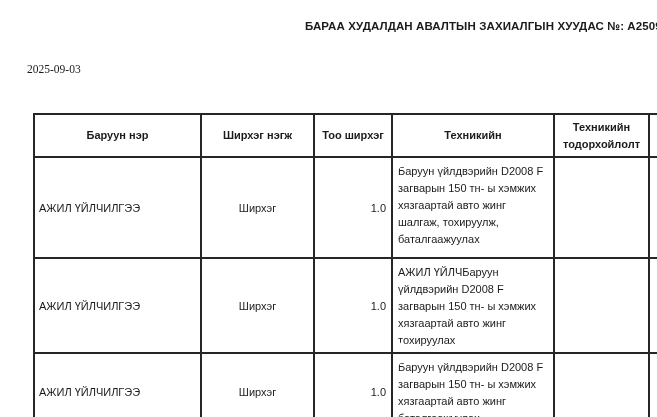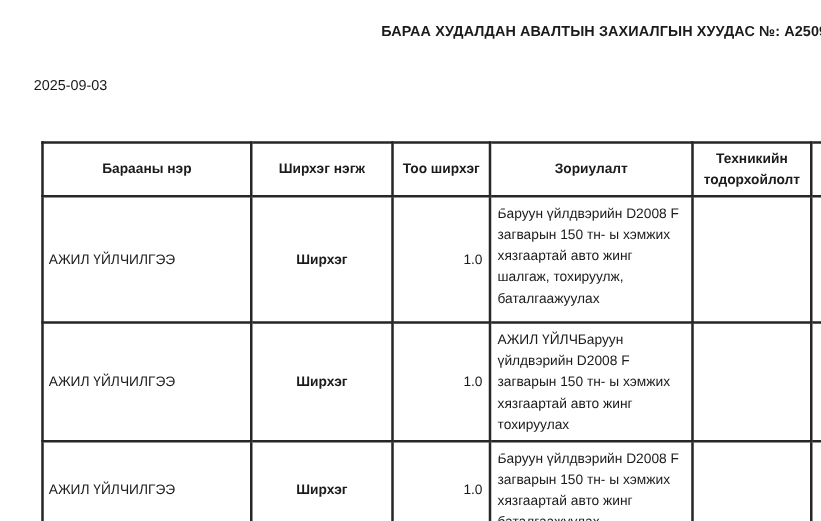--- a/index.html
+++ b/index.html
@@ -13,21 +13,21 @@
   }
   .doc-title {
     position:absolute; left:305px; top:20px;
     font-size:11.5px; font-weight:bold;
     letter-spacing:0.1px;
     white-space:nowrap;
     color:#1b1b1b;
   }
   .doc-date {
     position:absolute; left:27px; top:63px;
-    font-size:11.5px; color:#1b1b1b;
+    font-size:11.5px; color:#1b1b1b;font-family:Liberation Serif, serif;
   }
   .doc-unit {
     position:absolute; left:27px; top:88px;
     font-size:11.5px; color:#1b1b1b;
   }
   table.order-table {
     position:absolute; left:33px; top:113px;
     border-collapse:collapse;
     table-layout:fixed;
     width:675px; 
@@ -42,21 +42,21 @@
     line-height:17px;
     padding:2px 4px;
     color:#1b1b1b;
   }
   .order-table td { font-size:11px; color:#1b1b1b;border-radius:27px; }
   tr.hdr-row   { height:43px;  }
   tr.body-row-0 { height:101px; }
   tr.body-row-1 { height:88px;  }
   tr.body-row-2 { height:72px;  }
   td.c-name  { padding:2px 2px 2px 4px; vertical-align:middle; text-align:left;margin-top:48px; }
-  td.c-unit  { text-align:center; vertical-align:middle;font-weight:bold; }
+  td.c-unit  { text-align:center; vertical-align:middle; }
   td.c-qty   { text-align:right; vertical-align:middle; padding-right:5px; }
   td.c-purpose {
     vertical-align:top; text-align:left;
     padding:5px 3px 3px 5px;
     line-height:17px;
   }
   td.c-tech, td.c-cut, th.c-cut { background:#ffffff; }
 </style>
 </head>
 <body>
@@ -70,24 +70,24 @@
     <colgroup>
       <col style="width:167px">
       <col style="width:113px">
       <col style="width:78px">
       <col style="width:162px">
       <col style="width:95px">
       <col style="width:60px">
     </colgroup>
     <thead>
       <tr class="hdr-row">
-        <th>Барааны нэр</th>
+        <th>Баруун нэр</th>
         <th>Ширхэг нэгж</th>
         <th>Тоо ширхэг</th>
-        <th>Зориулалт</th>
+        <th>Техникийн</th>
         <th>Техникийн тодорхойлолт</th>
         <th class="c-cut"></th>
       </tr>
     </thead>
     <tbody>
       <tr class="body-row-0">
         <td class="c-name">АЖИЛ ҮЙЛЧИЛГЭЭ</td>
         <td class="c-unit">Ширхэг</td>
         <td class="c-qty">1.0</td>
         <td class="c-purpose">Баруун үйлдвэрийн D2008 F загварын 150 тн- ы хэмжих хязгаартай авто жинг шалгаж, тохируулж, баталгаажуулах</td>

